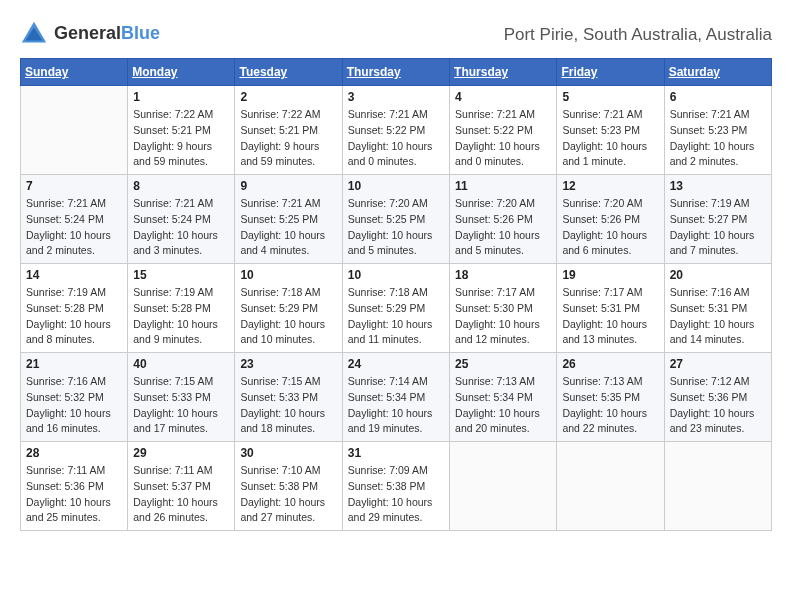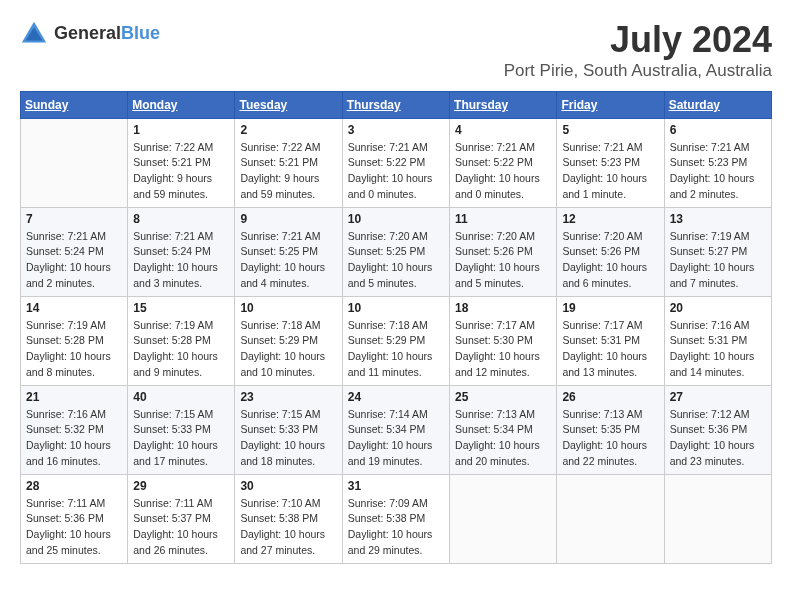--- a/index.html
+++ b/index.html
@@ -6,21 +6,21 @@
     body {
       font-family: Arial, sans-serif;
       background: #fff;
       width: 792px;
       min-height: 612px;
       padding: 20px;
     }
     .header {
       display: flex;
       justify-content: space-between;
-      align-items: flex-start;
+      align-items: center;
       margin-bottom: 10px;
     }
     .logo {
       display: flex;
       align-items: center;
       gap: 6px;
     }
     .logo-text-general {
       font-size: 18px;
       font-weight: bold;
@@ -101,21 +101,20 @@
       <polygon points="15,2 28,24 2,24" fill="#4a90d9"></polygon>
       <polygon points="15,8 24,22 6,22" fill="#2a6ab9"></polygon>
     </svg>
     <div>
       <div>
         <span class="logo-text-general">General</span><span class="logo-text-blue">Blue</span>
       </div>
     </div>
   </div>
   <div class="title-block">
-    <div class="month-title">July 2024</div>
     <div class="location-title">Port Pirie, South Australia, Australia</div>
   </div>
 </div>
 
 <table class="calendar-table">
   <thead>
     <tr>
       <th>Sunday</th>
       <th>Monday</th>
       <th>Tuesday</th>

